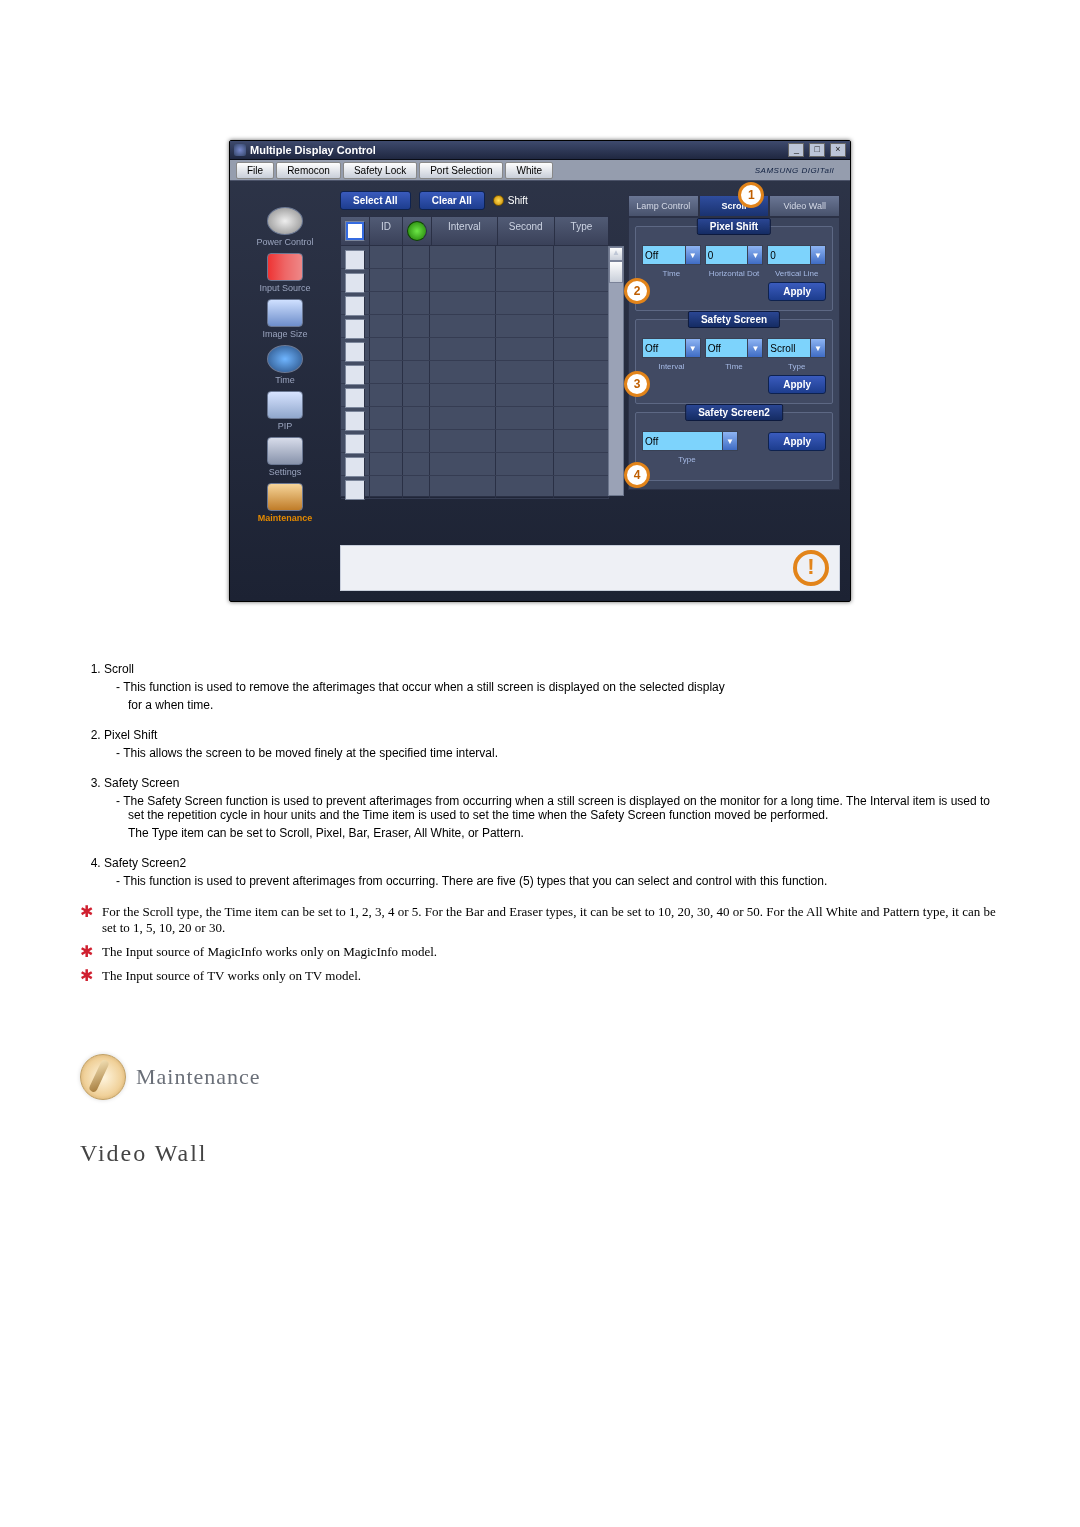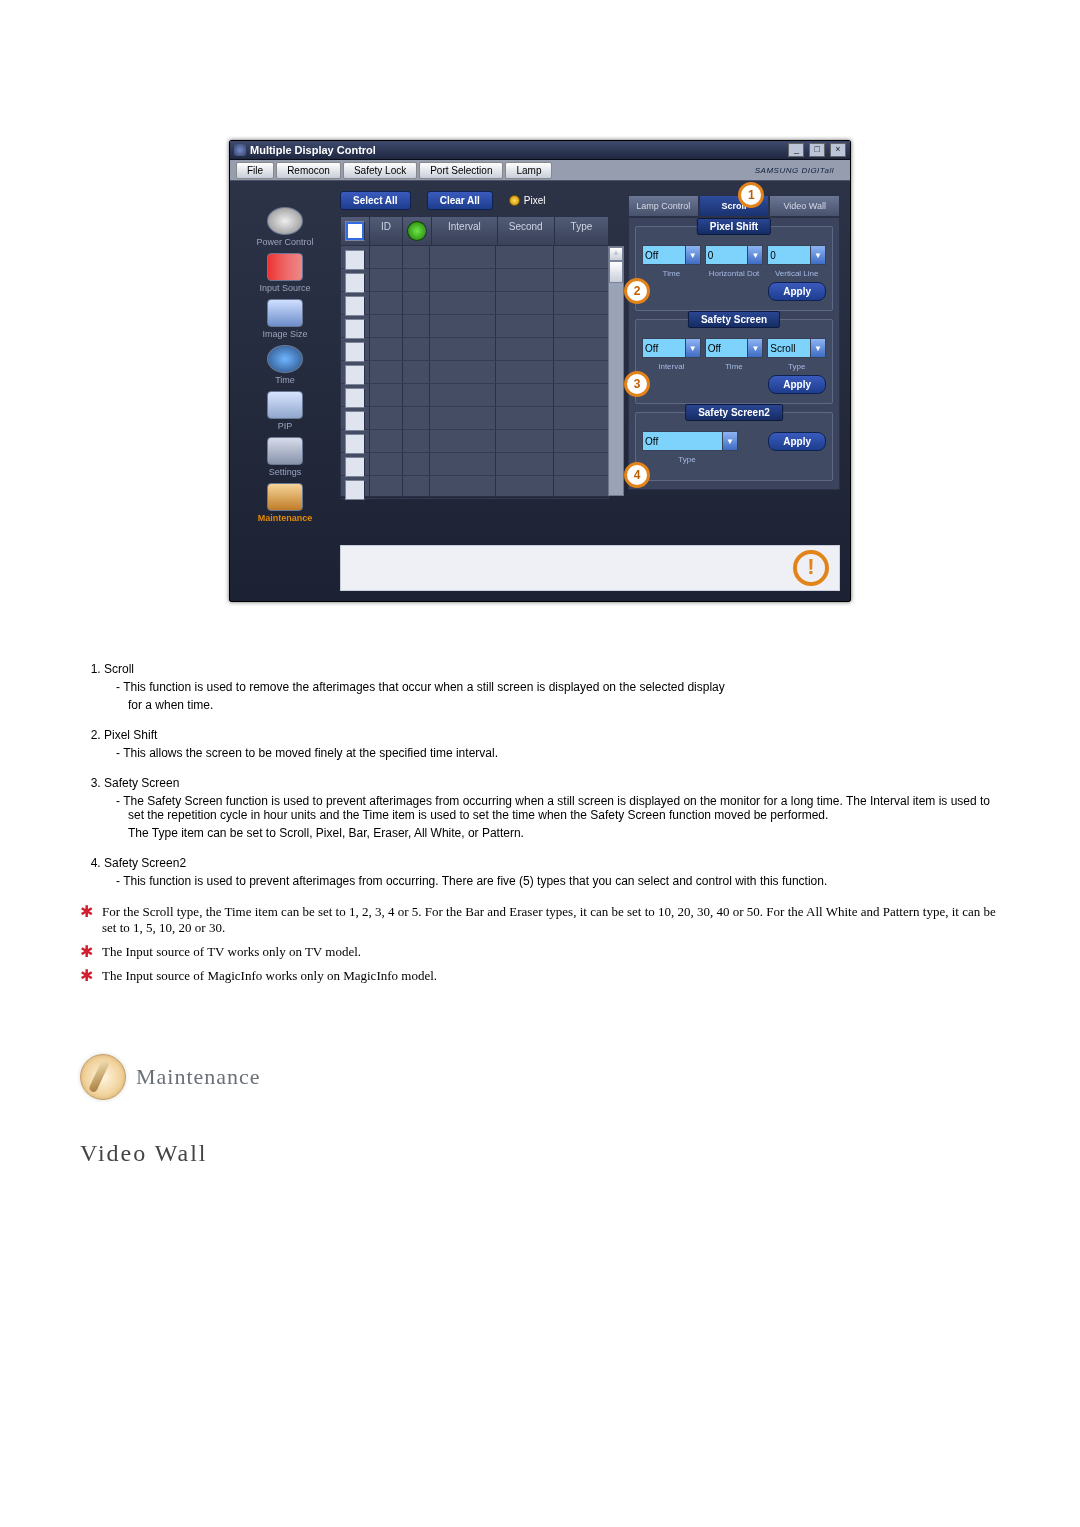--- a/index.html
+++ b/index.html
@@ -111,21 +111,21 @@
   .sb-icon.maint { background: linear-gradient(#f6d59a,#c07c28); }
 
   .center {
     flex: 1;
     display: flex;
     flex-direction: column;
   }
   .toolbar-row {
     display: flex;
     align-items: center;
-    gap: 16px;
+    gap: 8px;
     margin-bottom: 6px;
   }
   .btn-blue {
     background: linear-gradient(#3a5bbd, #1d3d8e);
     color: #fff;
     border: 1px solid #0e224f;
     border-radius: 3px;
     padding: 3px 12px;
     font-size: 10px;
     font-weight: bold;
@@ -290,21 +290,21 @@
   .sublabel {
     font-size: 8px;
     color: #a5b9e4;
     flex: 1;
     text-align: center;
   }
   .btn-apply {
     background: linear-gradient(#3a5bbd, #1d3d8e);
     color: #fff;
     border: 1px solid #0e224f;
-    border-radius: 8px;
+    border-radius: 3px;
     padding: 3px 14px;
     font-size: 10px;
     font-weight: bold;
     float: right;
   }
   .num-circle {
     position: absolute;
     left: -18px;
     width: 20px; height: 20px;
     border: 3px solid #e2841a;
@@ -430,42 +430,42 @@
         <span>_</span>
         <span>□</span>
         <span>×</span>
       </div>
     </div>
     <div class="menubar">
       <span>File</span>
       <span>Remocon</span>
       <span>Safety Lock</span>
       <span>Port Selection</span>
-      <span>Lamp</span>
+      <span>White</span>
       <span class="brand">SAMSUNG DIGITall</span>
     </div>
 
     <div class="content">
       <div class="sidebar">
         <div class="sb-item"><div class="sb-icon power"></div><span>Power Control</span></div>
         <div class="sb-item"><div class="sb-icon source"></div><span>Input Source</span></div>
         <div class="sb-item"><div class="sb-icon size"></div><span>Image Size</span></div>
         <div class="sb-item"><div class="sb-icon time"></div><span>Time</span></div>
         <div class="sb-item"><div class="sb-icon pip"></div><span>PIP</span></div>
         <div class="sb-item"><div class="sb-icon settings"></div><span>Settings</span></div>
         <div class="sb-item selected"><div class="sb-icon maint"></div><span>Maintenance</span></div>
       </div>
 
       <div class="center">
         <div class="toolbar-row">
           <div class="btn-blue">Select All</div>
           <div class="btn-blue">Clear All</div>
           <div class="idle">
             <div class="dot"></div>
-            <span>Pixel</span>
+            <span>Shift</span>
           </div>
         </div>
 
         <div style="position:relative; width:270px;">
           <div class="grid-head">
             <div class="col-chk">
                 <div class="cell-check on"></div>
               </div>
             <div class="col-id">ID</div>
             <div class="col-st">
@@ -703,22 +703,22 @@
           <div class="dash">The Safety Screen function is used to prevent afterimages from occurring when a still screen is displayed on the monitor for a long time.  The Interval item is used to set the repetition cycle in hour units and the Time item is used to set the time when the Safety Screen function moved be performed.</div>
           <div class="desc">The Type item can be set to Scroll, Pixel, Bar, Eraser, All White, or Pattern.</div>
         </li>
         <li>
           <div>Safety Screen2</div>
           <div class="dash">This function is used to prevent afterimages from occurring. There are five (5) types that you can select and control with this function.</div>
         </li>
       </ol>
     <div class="notes" id="notes">
         <p>For the Scroll type, the Time item can be set to 1, 2, 3, 4 or 5. For the Bar and Eraser types, it can be set to 10, 20, 30, 40 or 50. For the All White and Pattern type, it can be set to 1, 5, 10, 20 or 30.</p>
+        <p>The Input source of MagicInfo works only on MagicInfo model.</p>
         <p>The Input source of TV works only on TV model.</p>
-        <p>The Input source of MagicInfo works only on MagicInfo model.</p>
       </div>
 
     <div class="section">
       <div class="s-icon"></div>
       <h2>Maintenance</h2>
     </div>
 
     <h3>Video Wall</h3>
   </div>
 </div>

